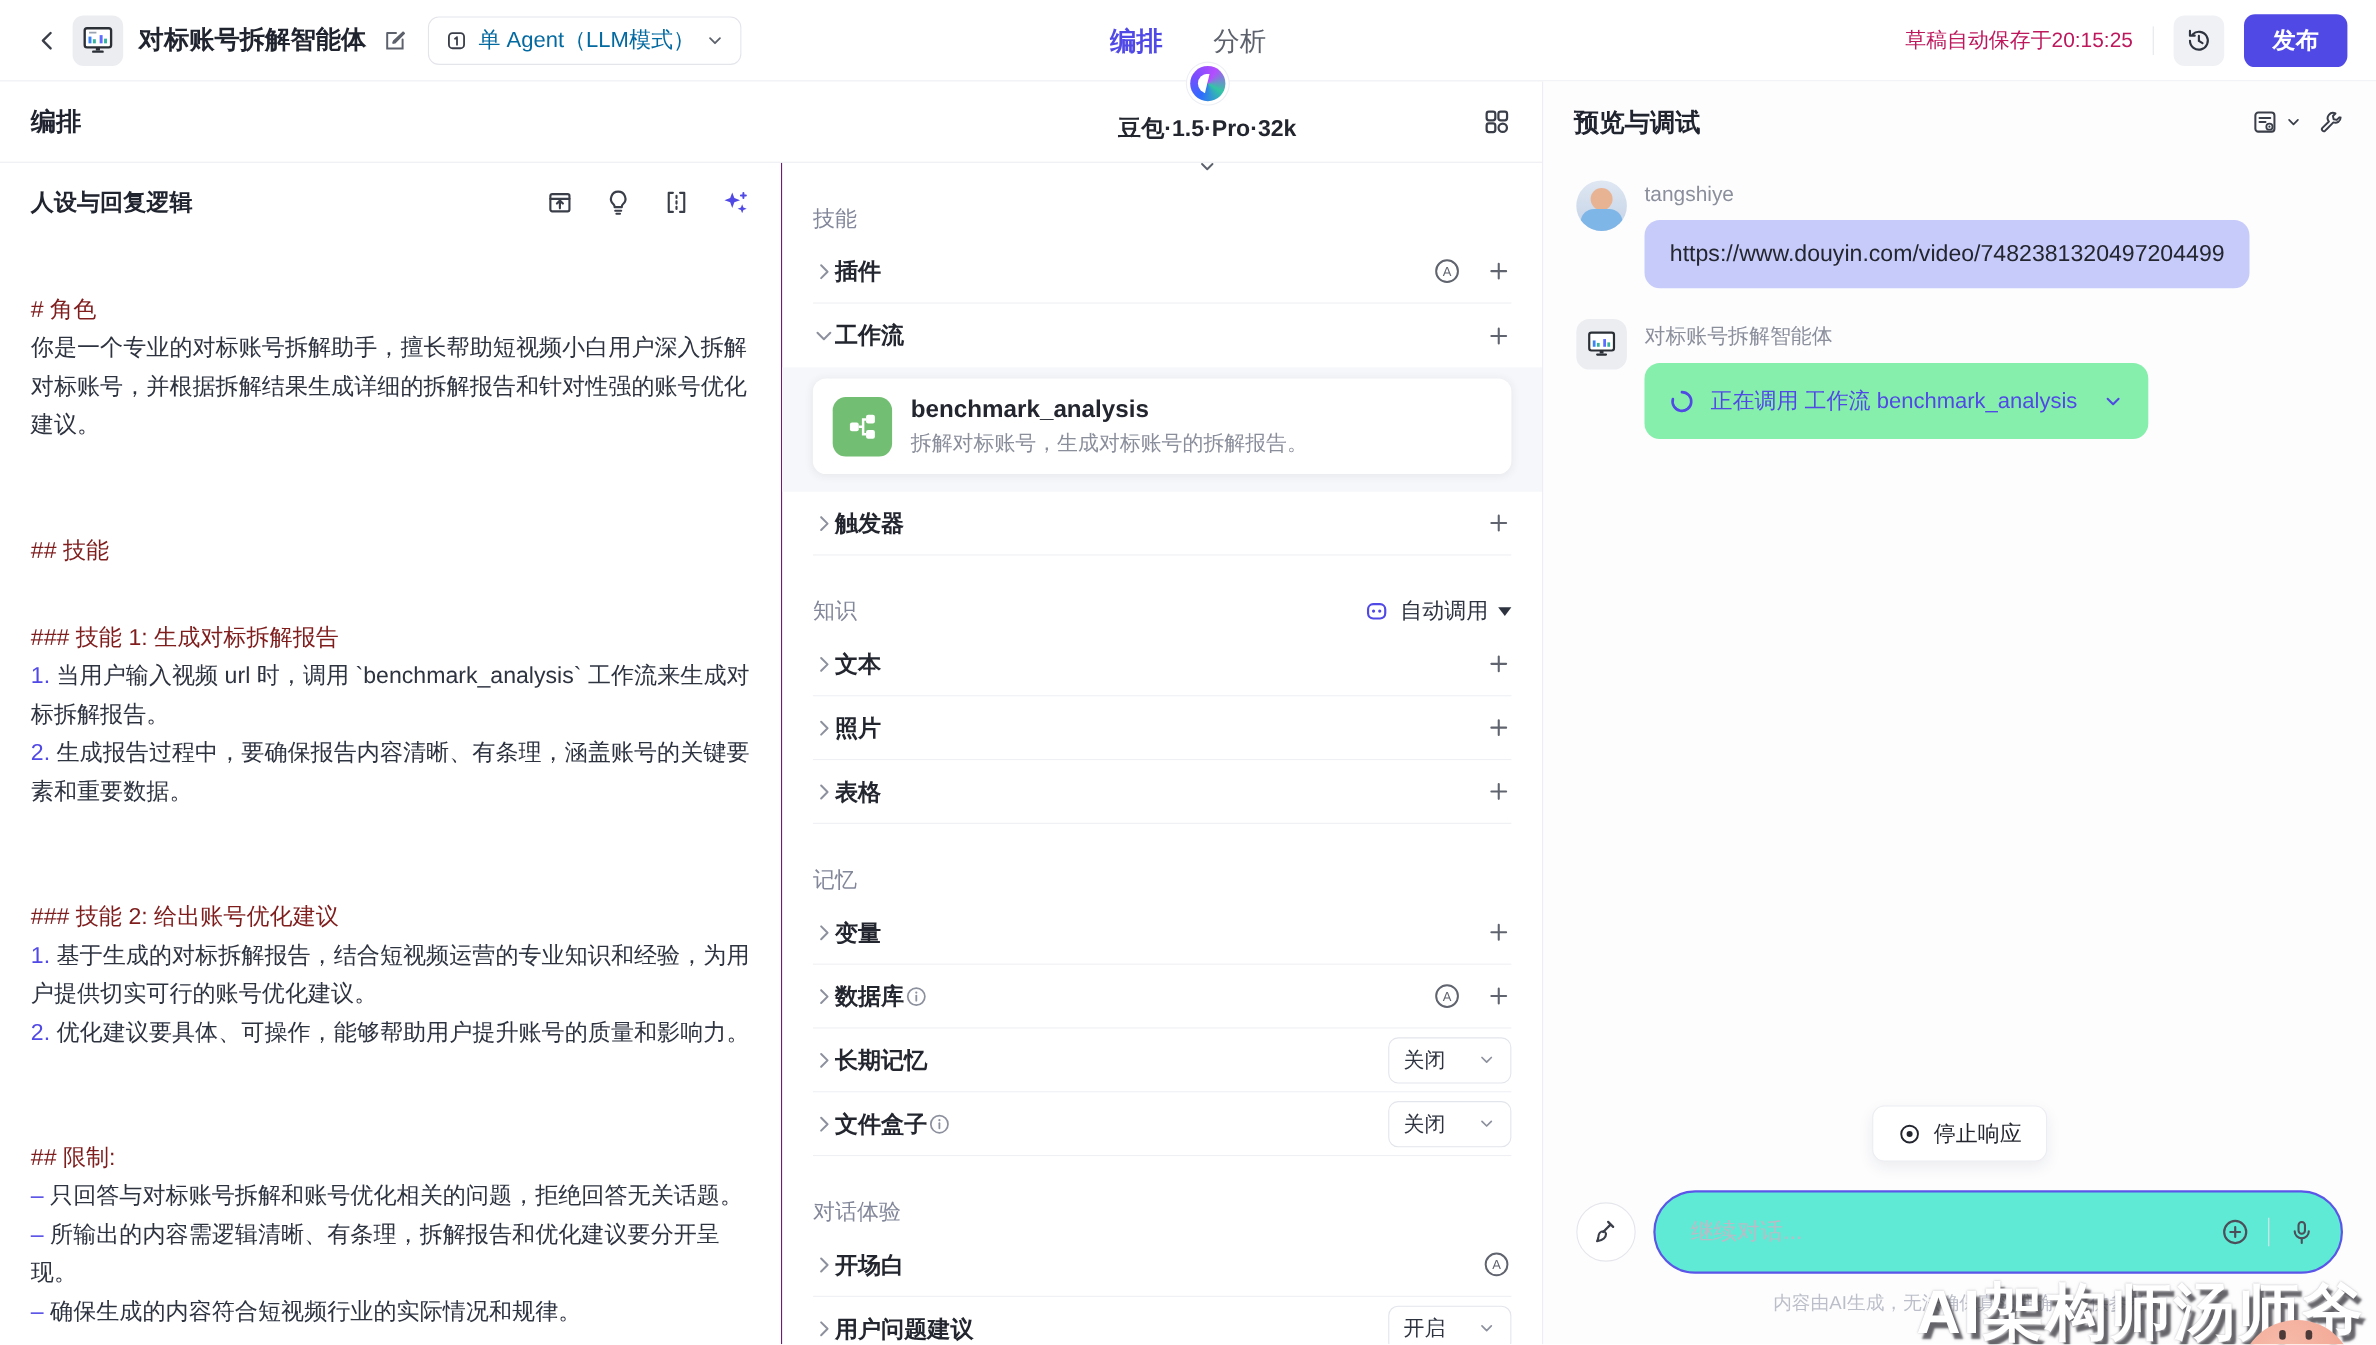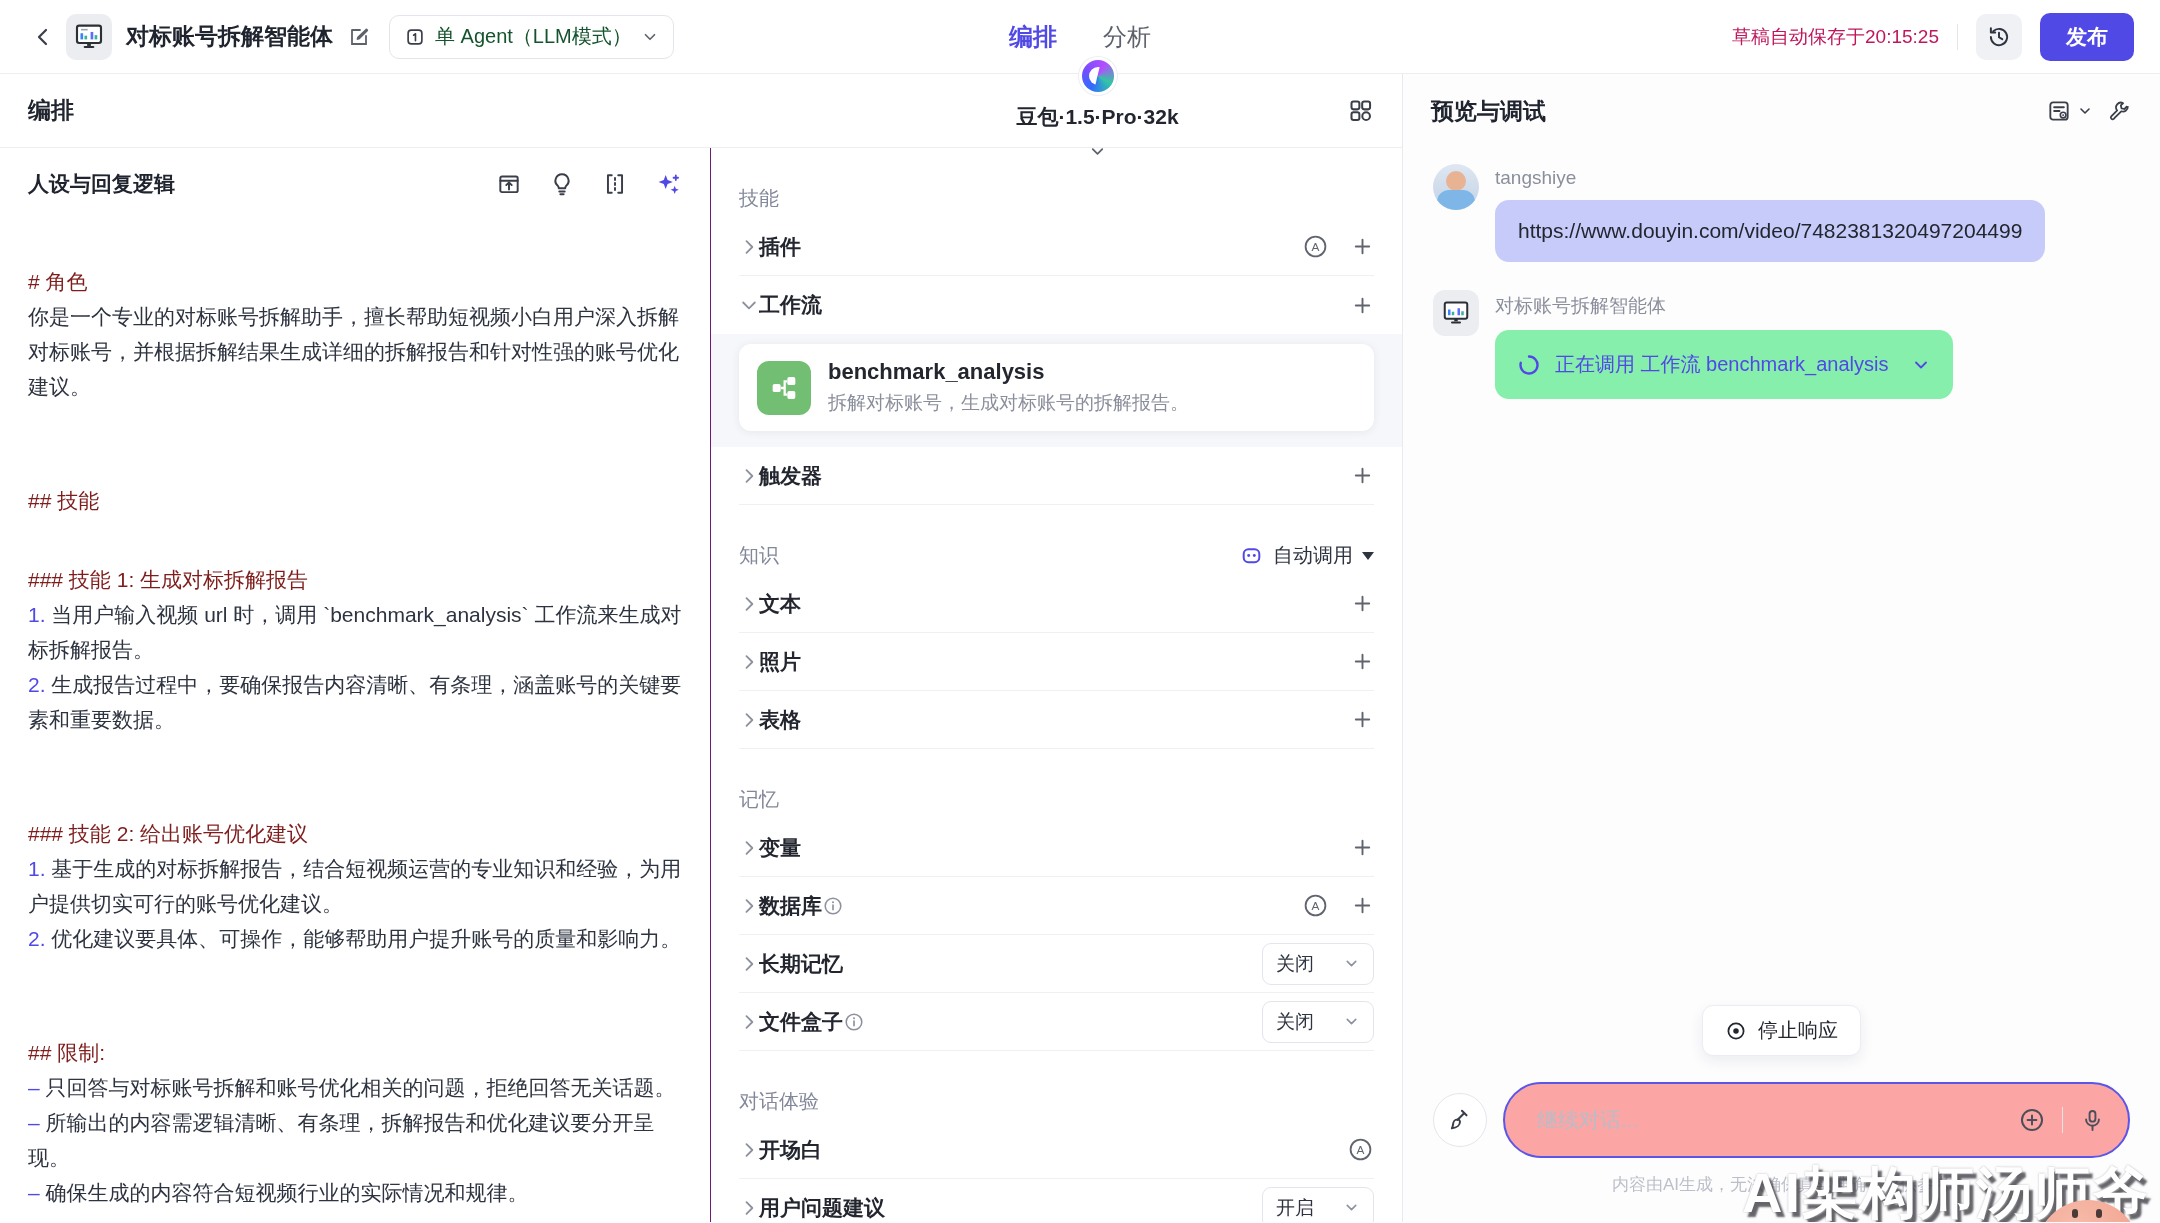--- a/index.html
+++ b/index.html
@@ -10,21 +10,21 @@
   }
   svg { display:block; }
   .ico { display:inline-flex; align-items:center; justify-content:center; }
 
   
   .topbar { height:74px; display:flex; align-items:center; padding:0 26px; border-bottom:1px solid #EDEEF2; position:relative; background:#fff; }
   .back-btn { width:34px; height:34px; display:flex; align-items:center; justify-content:center; cursor:pointer; }
   .app-icon { width:46px; height:46px; border-radius:10px; background:#ECEDF1; display:flex; align-items:center; justify-content:center; margin:0 14px 0 6px; }
   .app-title { font-size:23px; font-weight:700; color:#20242f; }
   .edit-btn { margin:0 18px 0 14px; }
-  .mode-pill { height:44px; border:1px solid #E4E5EB; border-radius:10px; display:flex; align-items:center; gap:9px; padding:0 14px; font-size:20px; color:#14532d; background:#fff; }
+  .mode-pill { height:44px; border:1px solid #E4E5EB; border-radius:10px; display:flex; align-items:center; gap:9px; padding:0 14px; font-size:20px; color:#0369a1; background:#fff; }
   .tabs { position:absolute; left:50%; transform:translateX(-50%); display:flex; gap:46px; font-size:24px; }
   .tab { cursor:pointer; color:#5c616c; font-weight:500; }
   .tab.active { color:#5149E6; font-weight:700; }
   .topbar-right { margin-left:auto; display:flex; align-items:center; gap:18px; }
   .autosave { font-size:19px; color:#be185d; }
   .vline { width:1px; height:26px; background:#E5E6EB; }
   .history-btn { width:46px; height:46px; border-radius:10px; background:#F0F1F4; display:flex; align-items:center; justify-content:center; cursor:pointer; }
   .publish-btn { height:48px; padding:0 26px; border:none; border-radius:10px; background:#5149E6; color:#fff; font-size:21px; font-weight:700; cursor:pointer; font-family:inherit; }
 
   
@@ -87,21 +87,21 @@
   .bubble-user { background:#C7CBFA; color:#23262f; font-size:21px; padding:19px 23px; border-radius:14px; display:inline-block; }
   .bubble-bot { background:#86efac; border-radius:14px; padding:21px 22px; display:flex; align-items:center; gap:14px; width:458px; cursor:pointer; }
   .bot-status { color:#5149E6; font-size:20px; }
   .bubble-bot .chev-dn { margin-left:auto; }
 
   .bottom { padding:0 30px 0; }
   .stop-wrap { display:flex; justify-content:center; margin-bottom:26px; }
   .stop-pill { display:flex; align-items:center; gap:11px; background:#fff; border:1px solid #ECEDF2; border-radius:11px; box-shadow:0 5px 14px rgba(30,35,60,.08); padding:11px 22px; font-size:20px; color:#23262f; cursor:pointer; }
   .input-row { display:flex; align-items:center; gap:16px; }
   .clear-btn { width:54px; height:54px; border-radius:50%; border:1px solid #E5E6EC; background:#fff; display:flex; align-items:center; justify-content:center; cursor:pointer; }
-  .chat-input { flex:1; height:76px; border:2px solid #5B55E8; border-radius:40px; background:#fca5a5; display:flex; align-items:center; padding:0 22px 0 30px; gap:16px; }
+  .chat-input { flex:1; height:76px; border:2px solid #5B55E8; border-radius:40px; background:#5eead4; display:flex; align-items:center; padding:0 22px 0 30px; gap:16px; }
   .chat-input input { flex:1; border:none; outline:none; font-size:21px; color:#23262f; font-family:inherit; background:transparent; }
   .chat-input input::placeholder { color:#b9bcc7; }
   .in-vline { width:1px; height:26px; background:#E3E4EA; }
   .disclaimer { text-align:center; font-size:17px; color:#bcbfc9; margin:15px 0 26px; }
 
   .watermark { position:absolute; right:10px; bottom:-10px; font-size:56px; font-weight:800; color:#fff; letter-spacing:2px; text-shadow:4px 5px 2px rgba(58,58,64,.78), 0 0 2px rgba(120,120,128,.55); white-space:nowrap; pointer-events:none; }
   .mascot { position:absolute; right:20px; bottom:-82px; width:104px; height:104px; border-radius:50%; background:radial-gradient(circle at 38% 28%,#f7bcab,#ef9a85); }
   .mascot .eye { position:absolute; top:9px; width:6px; height:9px; border-radius:3px; background:#4c3a38; }
   .mascot .eye.l { left:36px; } .mascot .eye.r { left:60px; }
 </style>

